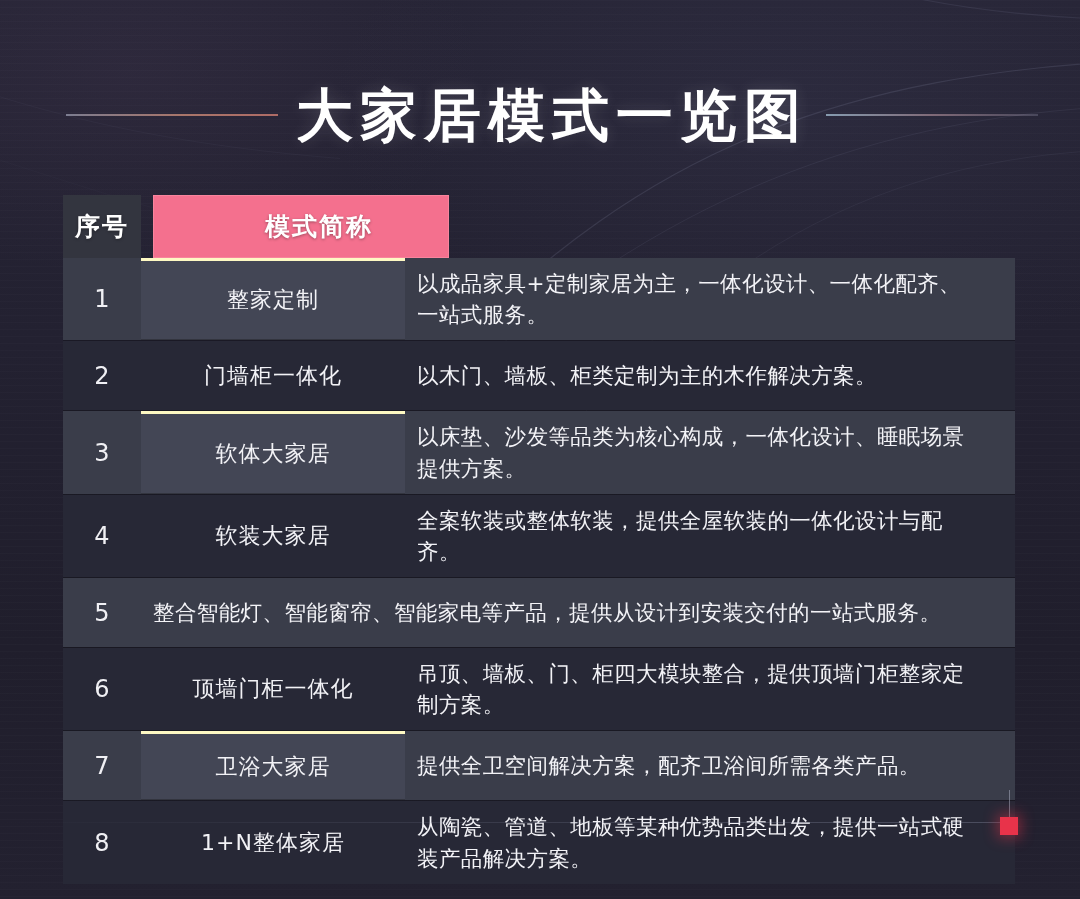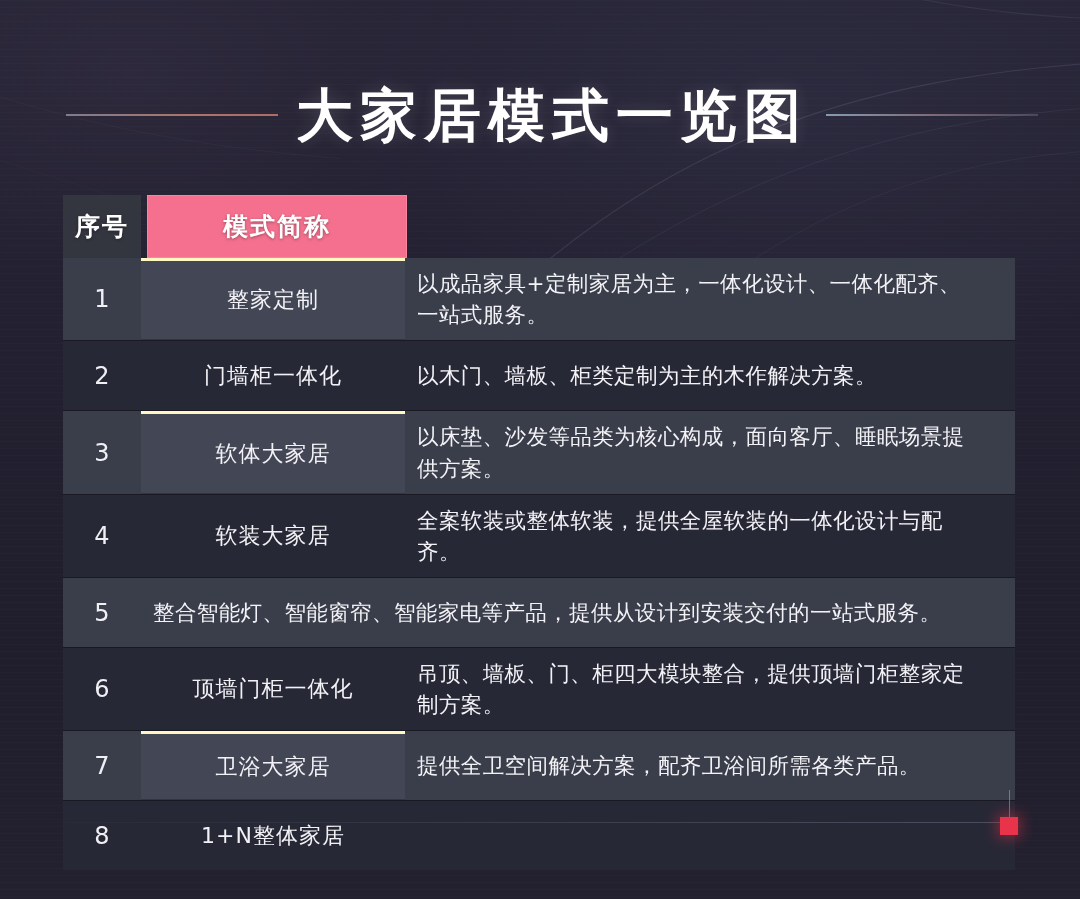--- a/index.html
+++ b/index.html
@@ -108,23 +108,24 @@
     letter-spacing: 2px;
     color: #ffffff;
     text-shadow: 0 1px 3px rgba(0,0,0,0.35);
   }
   .th-no {
     width: 78px;
     background: #33353f;
   }
   .th-name {
     width: 258px;
-    margin-left: 6px;
+    margin-left: 12px;
     background: #f4708e;
     border: 1px solid #f8849d;
+    padding-left: 36px;
   }
   .th-comp {
     flex: 1;
     margin-left: 6px;
     background: #4d9ce4;
     border: 1px solid #64a9e8;
   }
 
   .tbody { display: block; }
   .tr {
@@ -256,21 +257,21 @@
       <div class="tr even">
         <div class="td-no">2</div>
         <div class="td-name">门墙柜一体化</div>
         <div class="td-comp">以木门、墙板、柜类定制为主的木作解决方案。</div>
       </div>
       <div class="row-sep"></div>
 
       <div class="tr odd">
         <div class="td-no">3</div>
         <div class="td-name">软体大家居</div>
-        <div class="td-comp">以床垫、沙发等品类为核心构成，面向客厅、睡眠场景提供方案。</div>
+        <div class="td-comp">以床垫、沙发等品类为核心构成，一体化设计、睡眠场景提供方案。</div>
       </div>
       <div class="row-sep"></div>
 
       <div class="tr even">
         <div class="td-no">4</div>
         <div class="td-name">软装大家居</div>
         <div class="td-comp">全案软装或整体软装，提供全屋软装的一体化设计与配齐。</div>
       </div>
       <div class="row-sep"></div>
 
@@ -290,20 +291,21 @@
       <div class="tr odd">
         <div class="td-no">7</div>
         <div class="td-name">卫浴大家居</div>
         <div class="td-comp">提供全卫空间解决方案，配齐卫浴间所需各类产品。</div>
       </div>
       <div class="row-sep"></div>
 
       <div class="tr even">
         <div class="td-no">8</div>
         <div class="td-name">1+N整体家居</div>
+        <div class="td-comp">从陶瓷、管道、地板等某种优势品类出发，提供一站式硬装产品解决方案。</div>
       </div>
 
     </div>
   </div>
 
   <div class="hairline"></div>
   <div class="accent-tick"></div>
   <div class="accent-square"></div>
 
 </div>

